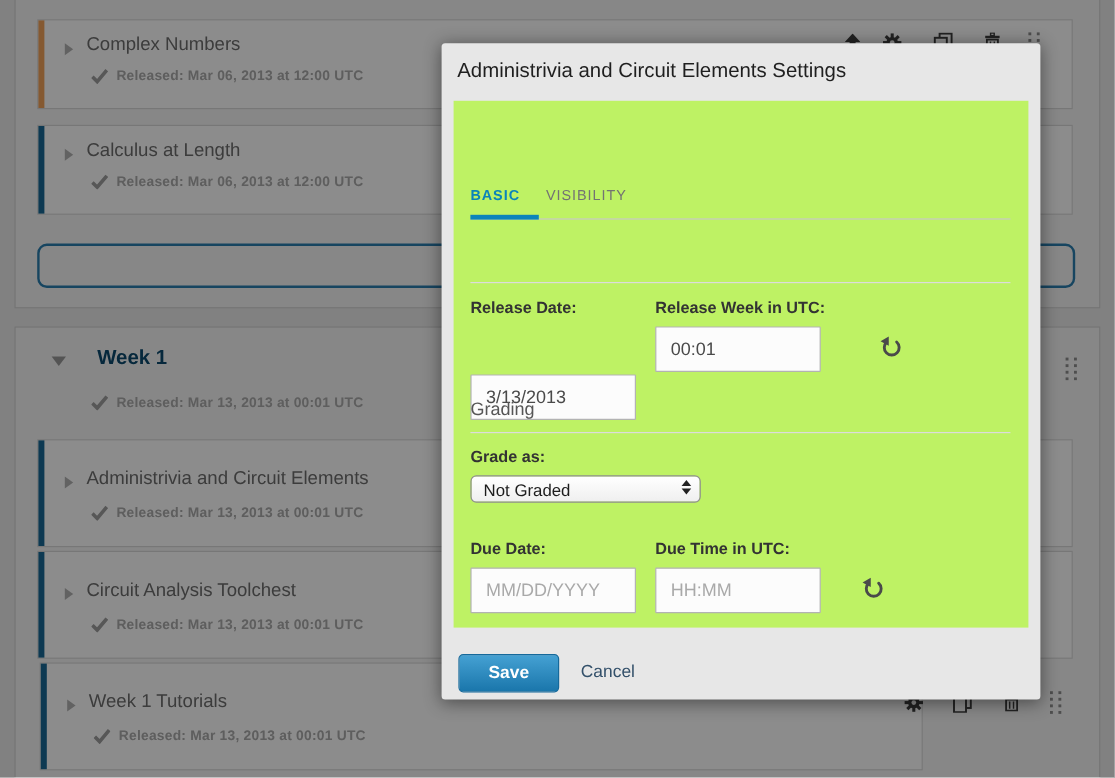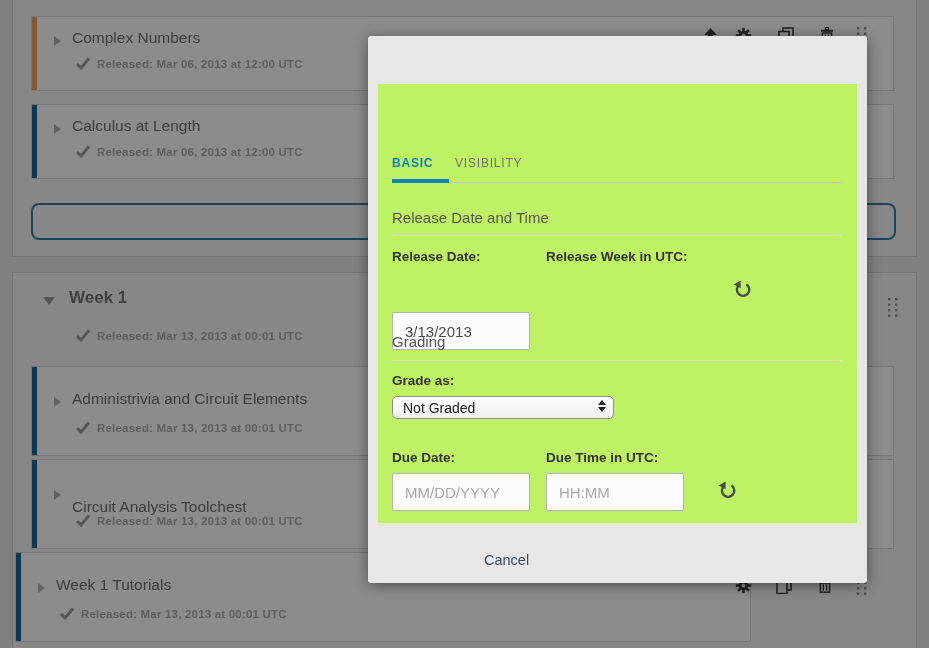--- a/index.html
+++ b/index.html
@@ -12,21 +12,21 @@
   
   .page{position:absolute;inset:0;background:#ececec;}
   .group{position:absolute;background:#f6f6f6;border:1px solid #d2d2d2;box-sizing:border-box;}
   .card{position:absolute;background:#ffffff;border:1px solid #d9d9d9;box-sizing:border-box;}
   .accent{position:absolute;left:0;top:0;bottom:0;width:5px;}
   .accent.orange{background:#f2a25a;}
   .accent.blue{background:#186995;}
   .tri-right{width:0;height:0;border-top:5px solid transparent;border-bottom:5px solid transparent;border-left:7px solid #b3b3b3;}
   .tri-down{width:0;height:0;border-left:6px solid transparent;border-right:6px solid transparent;border-top:8px solid #9a9a9a;}
   .item-title{font-size:15.5px;color:#6e6e6e;white-space:nowrap;}
-  .sec-title{font-size:17px;font-weight:bold;color:#737373;white-space:nowrap;}
+  .sec-title{font-size:17px;font-weight:bold;color:#0c4a6e;white-space:nowrap;margin-left:12px;}
   .meta{font-size:11.5px;font-weight:600;color:#ababab;white-space:nowrap;letter-spacing:.2px;}
   .newbtn{position:absolute;border:2px solid #2b7fb0;border-radius:8px;background:transparent;box-sizing:border-box;}
   .iconbox{position:absolute;}
   
   .overlay{position:absolute;inset:0;background:rgba(0,0,0,0.45);}
   .modal{
     position:absolute;left:368px;top:36px;width:499px;height:547px;
     background:#e7e7e7;border-radius:3px;box-shadow:0 2px 14px rgba(0,0,0,0.45);
   }
   .modal-title{position:absolute;left:13px;top:13px;font-size:17px;color:#1f1f1f;}
@@ -38,21 +38,21 @@
   .rule{position:absolute;left:14px;right:15px;height:1px;background:#dcdcdc;}
   .heading{position:absolute;left:14px;font-size:15px;color:#565656;}
   .flabel{position:absolute;font-size:13.5px;font-weight:bold;color:#333333;white-space:nowrap;}
   .field{
     position:absolute;width:138px;height:38px;box-sizing:border-box;
     border:1px solid #b3b3b3;background:#fcfcfc;border-radius:1px;
     font-family:"Liberation Sans",sans-serif;font-size:15px;color:#4a4a4a;padding:0 0 0 12px;outline:none;
   }
   .field::placeholder{color:#a9a9a9;opacity:1;}
   .selectbox{
-    position:absolute;width:222px;height:23px;box-sizing:border-box;
+    position:absolute;width:192px;height:23px;box-sizing:border-box;
     border:1px solid #8e8e8e;border-radius:5px;background:linear-gradient(#ffffff,#efefef);
     font-size:14px;color:#1c1c1c;display:flex;align-items:center;padding-left:10px;
   }
   .stepper{position:absolute;right:7px;top:3px;display:flex;flex-direction:column;align-items:center;gap:2px;}
   .stp-up{width:0;height:0;border-left:4px solid transparent;border-right:4px solid transparent;border-bottom:5px solid #222;}
   .stp-dn{width:0;height:0;border-left:4px solid transparent;border-right:4px solid transparent;border-top:5px solid #222;}
   .resetbtn{position:absolute;width:20px;height:20px;background:none;border:none;padding:0;cursor:pointer;}
   .savebtn{
     position:absolute;left:14px;top:509px;width:84px;height:32px;
     background:linear-gradient(#45a1d3,#1a76ab);border:1px solid #15699b;border-radius:4px;
@@ -154,28 +154,28 @@
       <div class="abs item-title" style="left:40px;top:23px;">Administrivia and Circuit Elements</div>
       <svg class="abs" style="left:44px;top:54px;" width="14" height="13" viewBox="0 0 14 13">
           <polyline points="1,7 5,11 13,1.5" fill="none" stroke="#9e9e9e" stroke-width="3"></polyline>
         </svg>
       <div class="abs meta" style="left:65px;top:55px;">Released: Mar 13, 2013 at 00:01 UTC</div>
     </div>
 
     <div class="card" style="left:18px;top:186px;width:863px;height:90px;">
       <div class="accent blue"></div>
       <div class="abs tri-right" style="left:22px;top:30px;"></div>
-      <div class="abs item-title" style="left:40px;top:38px;">Circuit Analysis Toolchest</div>
+      <div class="abs item-title" style="left:40px;top:24px;">Circuit Analysis Toolchest</div>
       <svg class="abs" style="left:44px;top:54px;" width="14" height="13" viewBox="0 0 14 13">
           <polyline points="1,7 5,11 13,1.5" fill="none" stroke="#9e9e9e" stroke-width="3"></polyline>
         </svg>
       <div class="abs meta" style="left:65px;top:55px;">Released: Mar 13, 2013 at 00:01 UTC</div>
     </div>
 
-    <div class="card" style="left:2px;top:279px;width:736px;height:90px;">
+    <div class="card" style="left:20px;top:279px;width:736px;height:90px;">
       <div class="accent blue"></div>
       <div class="abs tri-right" style="left:22px;top:30px;"></div>
       <div class="abs item-title" style="left:40px;top:23px;">Week 1 Tutorials</div>
       <svg class="abs" style="left:44px;top:54px;" width="14" height="13" viewBox="0 0 14 13">
           <polyline points="1,7 5,11 13,1.5" fill="none" stroke="#9e9e9e" stroke-width="3"></polyline>
         </svg>
       <div class="abs meta" style="left:65px;top:55px;">Released: Mar 13, 2013 at 00:01 UTC</div>
       <svg class="iconbox" style="left:719px;top:24px;" width="17" height="17" viewBox="0 0 20 20">
           <g fill="#3f3f3f">
             <rect x="8.5" y="1" width="3" height="18"></rect>
@@ -209,34 +209,35 @@
             <rect x="8" y="17.5" width="2.4" height="2.4"></rect>
           </g>
         </svg>
     </div>
   </div>
 </div>
 
 <div class="overlay"></div>
 
 <div class="modal">
+  <div class="modal-title">Administrivia and Circuit Elements Settings</div>
 
   <div class="modal-body">
 
     <div class="tab active abs" style="left:14px;top:72px;">BASIC</div>
     <div class="tab inactive abs" style="left:77px;top:72px;">VISIBILITY</div>
     <div class="rule" style="top:98px;background:#c9c9c9;"></div>
     <div class="tab-bar" style="left:14px;top:95px;width:57px;"></div>
 
-    <div class="heading" style="top:125px;">Release Date and Time</div>
     <div class="rule" style="top:151px;"></div>
 
     <div class="flabel" style="left:14px;top:165px;">Release Date:</div>
     <div class="flabel" style="left:168px;top:165px;">Release Week in UTC:</div>
     <input class="field" style="left: 14px; top: 188px; margin-top: 40px;" value="3/13/2013">
+    <input class="field" style="left: 168px; top: 188px;" value="00:01">
     <button class="resetbtn" style="left:355px;top:196px;">
       <svg width="20" height="20" viewBox="0 0 20 20">
           <path d="M6 5 A6.2 6.2 0 1 0 14.2 5" fill="none" stroke="#4a4a4a" stroke-width="2.4" stroke-linecap="round"></path>
           <polygon points="7.6,0.4 7.6,8.2 0.8,4.4" fill="#4a4a4a"></polygon>
         </svg>
     </button>
 
     <div class="heading" style="top:249px;">Grading</div>
     <div class="rule" style="top:276px;"></div>
 
@@ -254,14 +255,15 @@
     <input class="field" style="left: 14px; top: 389px;" placeholder="MM/DD/YYYY">
     <input class="field" style="left: 168px; top: 389px;" placeholder="HH:MM">
     <button class="resetbtn" style="left:340px;top:397px;">
       <svg width="20" height="20" viewBox="0 0 20 20">
           <path d="M6 5 A6.2 6.2 0 1 0 14.2 5" fill="none" stroke="#4a4a4a" stroke-width="2.4" stroke-linecap="round"></path>
           <polygon points="7.6,0.4 7.6,8.2 0.8,4.4" fill="#4a4a4a"></polygon>
         </svg>
     </button>
   </div>
 
+  <button class="savebtn">Save</button>
   <span class="cancellink">Cancel</span>
 </div>
 
 </body></html>

